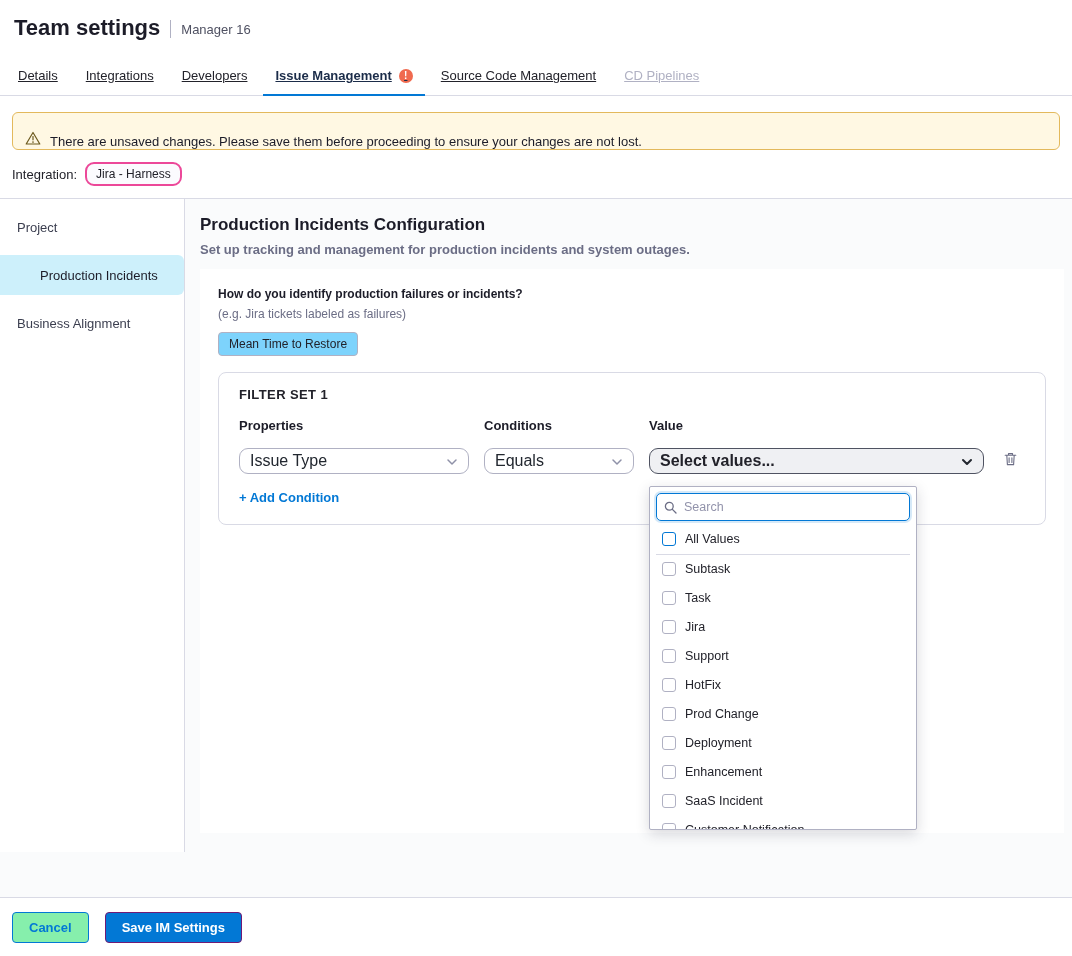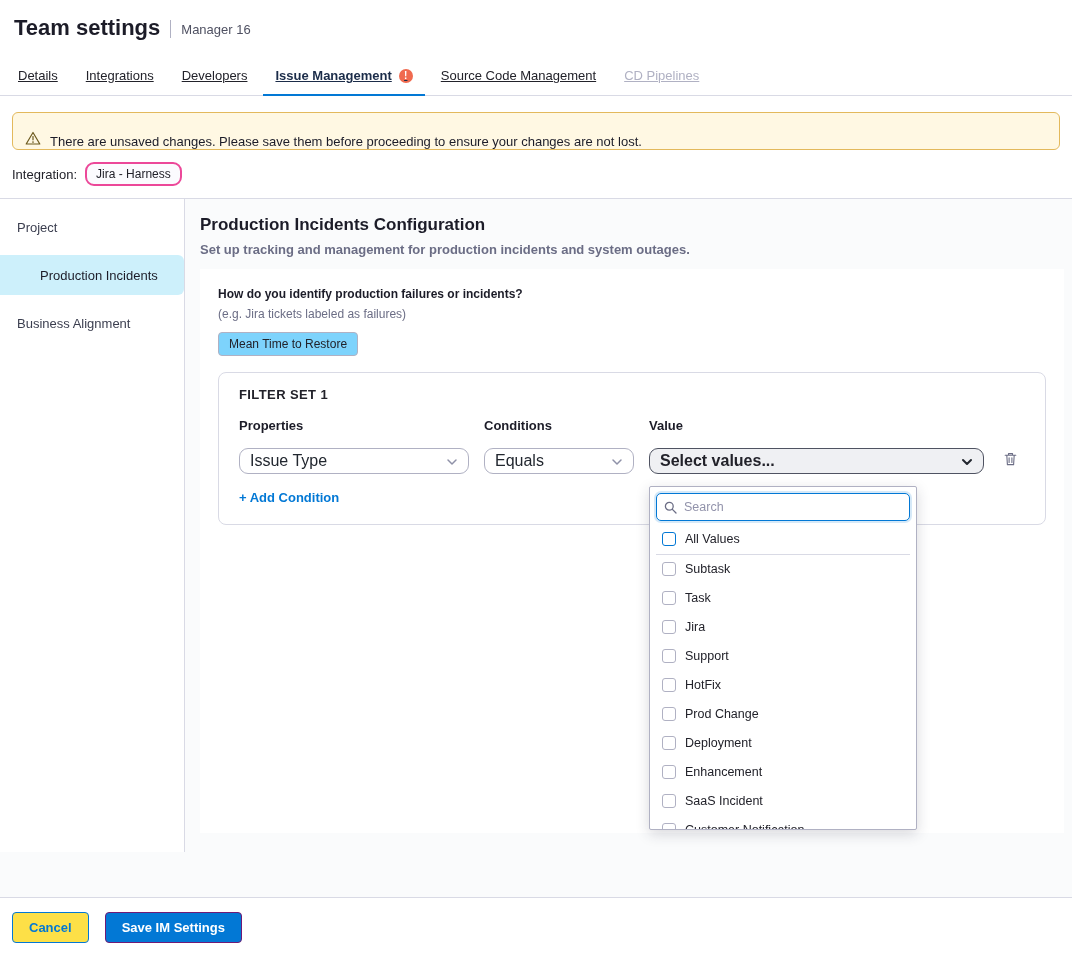--- a/index.html
+++ b/index.html
@@ -65,21 +65,21 @@
   .dd-search::placeholder { color: #9293ab; }
   .dd-search-icon { position: absolute; left: 8px; top: 7px; }
   .dd-row { height: 29px; display: flex; align-items: center; gap: 9px; padding: 0 6px; font-size: 12.5px; color: #22222a; cursor: pointer; }
   .dd-all { height: 30px; margin-top: 4px; border-bottom: 1px solid #d9dae5; }
   .cbx { width: 14px; height: 14px; flex: 0 0 14px; border: 1.5px solid #b0b1c3; border-radius: 3px; background: #fff; }
   .cbx.accent { border-color: #0278d5; }
 
   
   .footer { flex: 0 0 59px; border-top: 1px solid #d9dae5; background: #fff; display: flex; align-items: center; gap: 16px; padding: 0 12px; }
   .btn { font-family: "Liberation Sans", sans-serif; font-size: 13px; font-weight: 700; border-radius: 4px; padding: 7px 16px; cursor: pointer; }
-  .btn-cancel { background: #fde047; color: #0278d5; border: 1px solid #0278d5; }
+  .btn-cancel { background: #86efac; color: #0278d5; border: 1px solid #0278d5; }
   .btn-save { background: #0278d5; color: #fff; border: 1px solid #701a75; }
 </style>
 </head>
 <body>
 
 <div class="app">
 
   <div class="header">
     <div class="page-title">Team settings</div>
     <div class="title-sep"></div>

